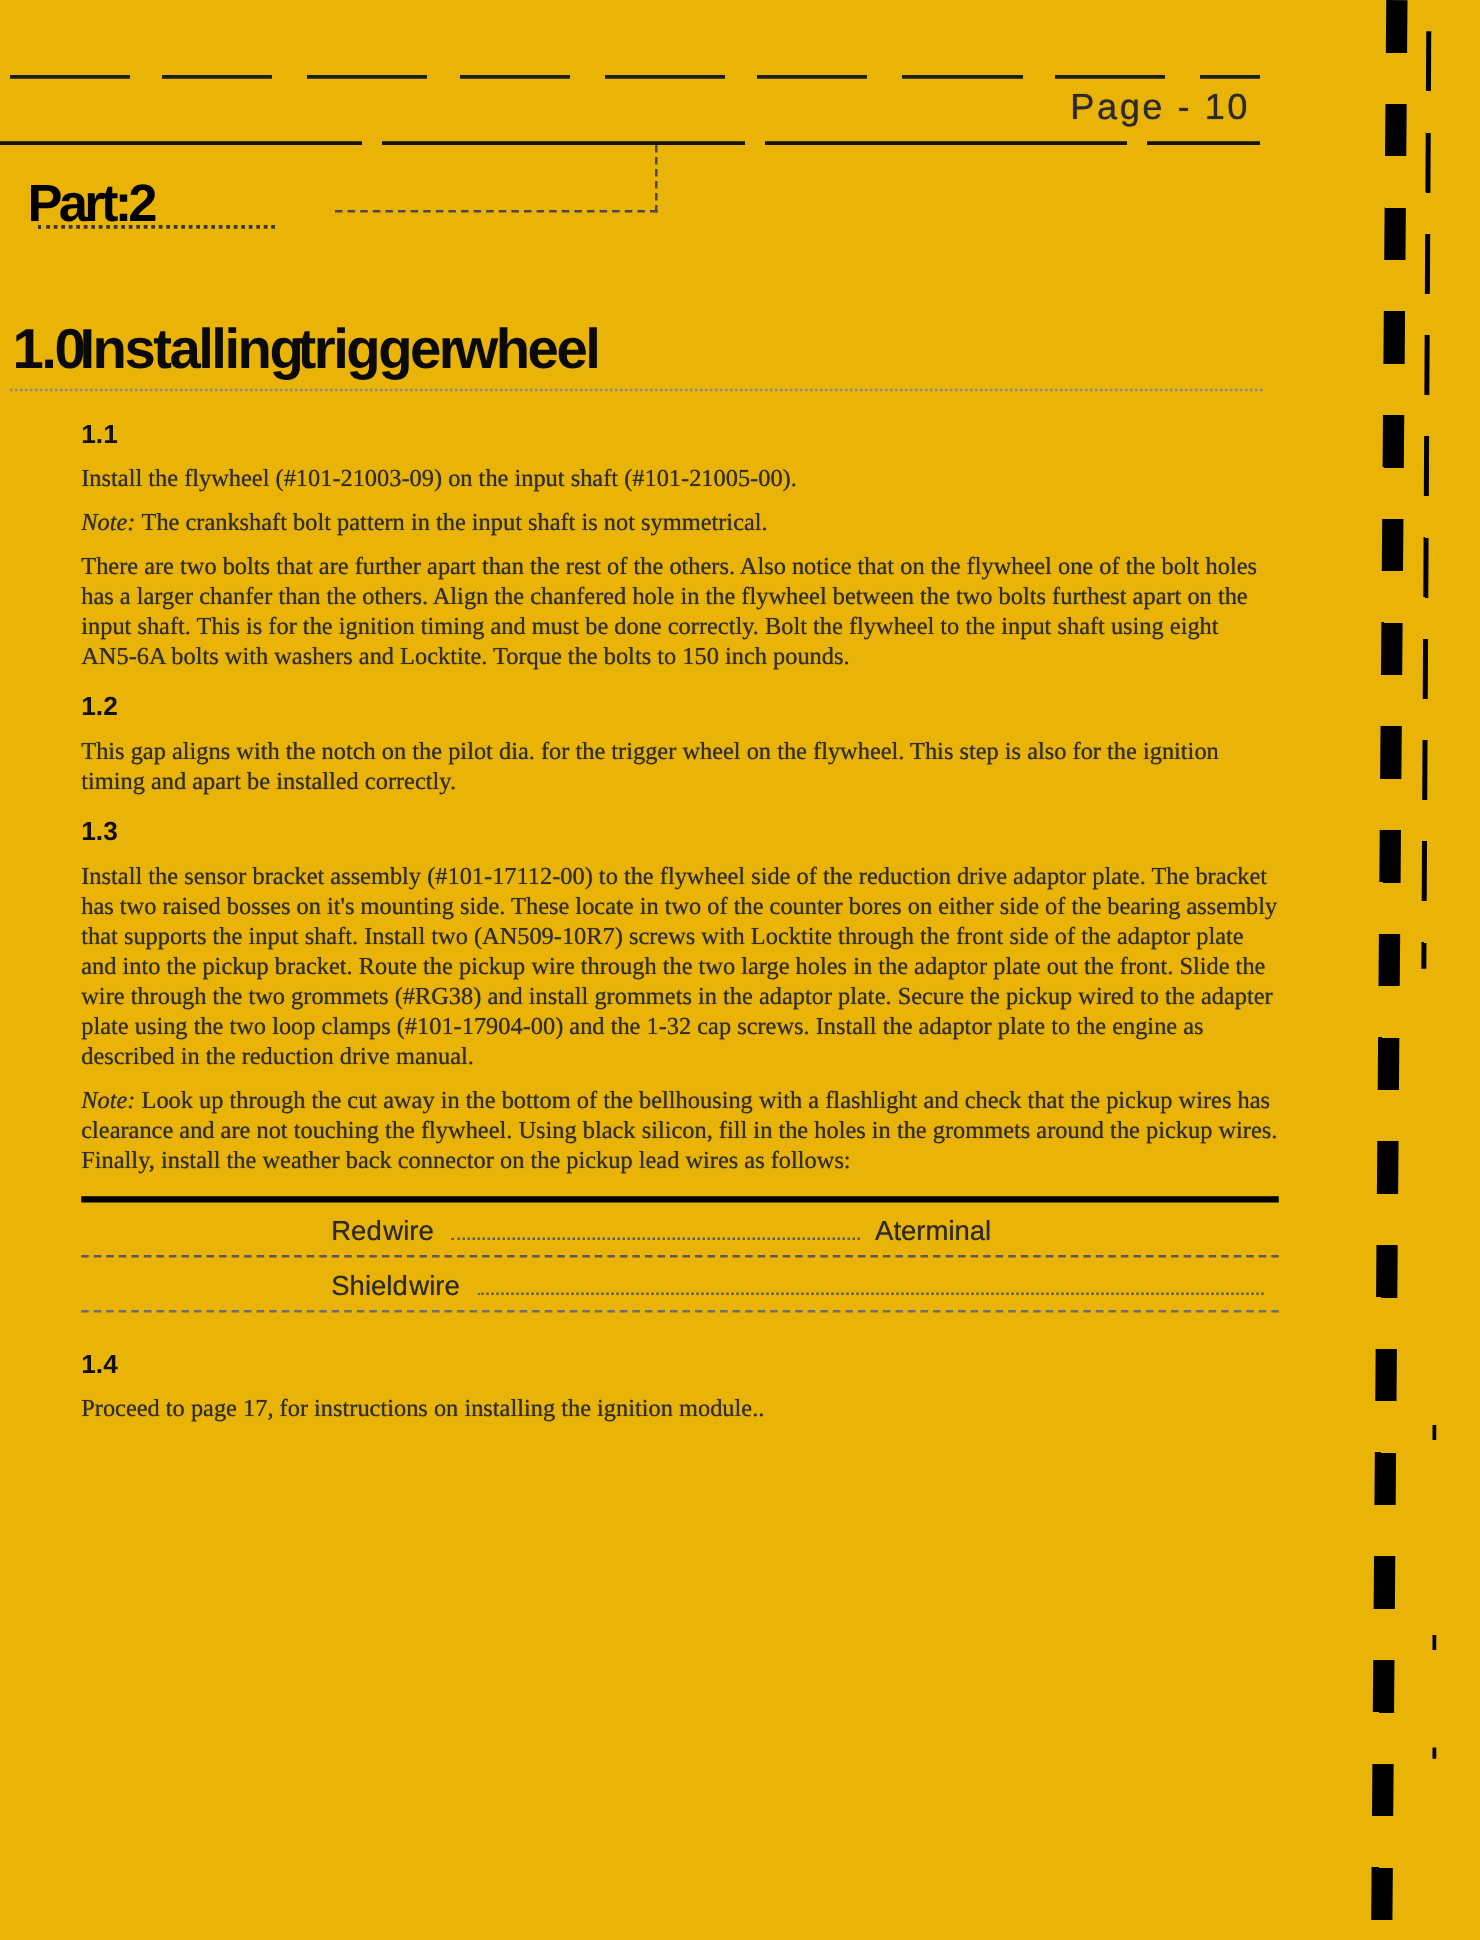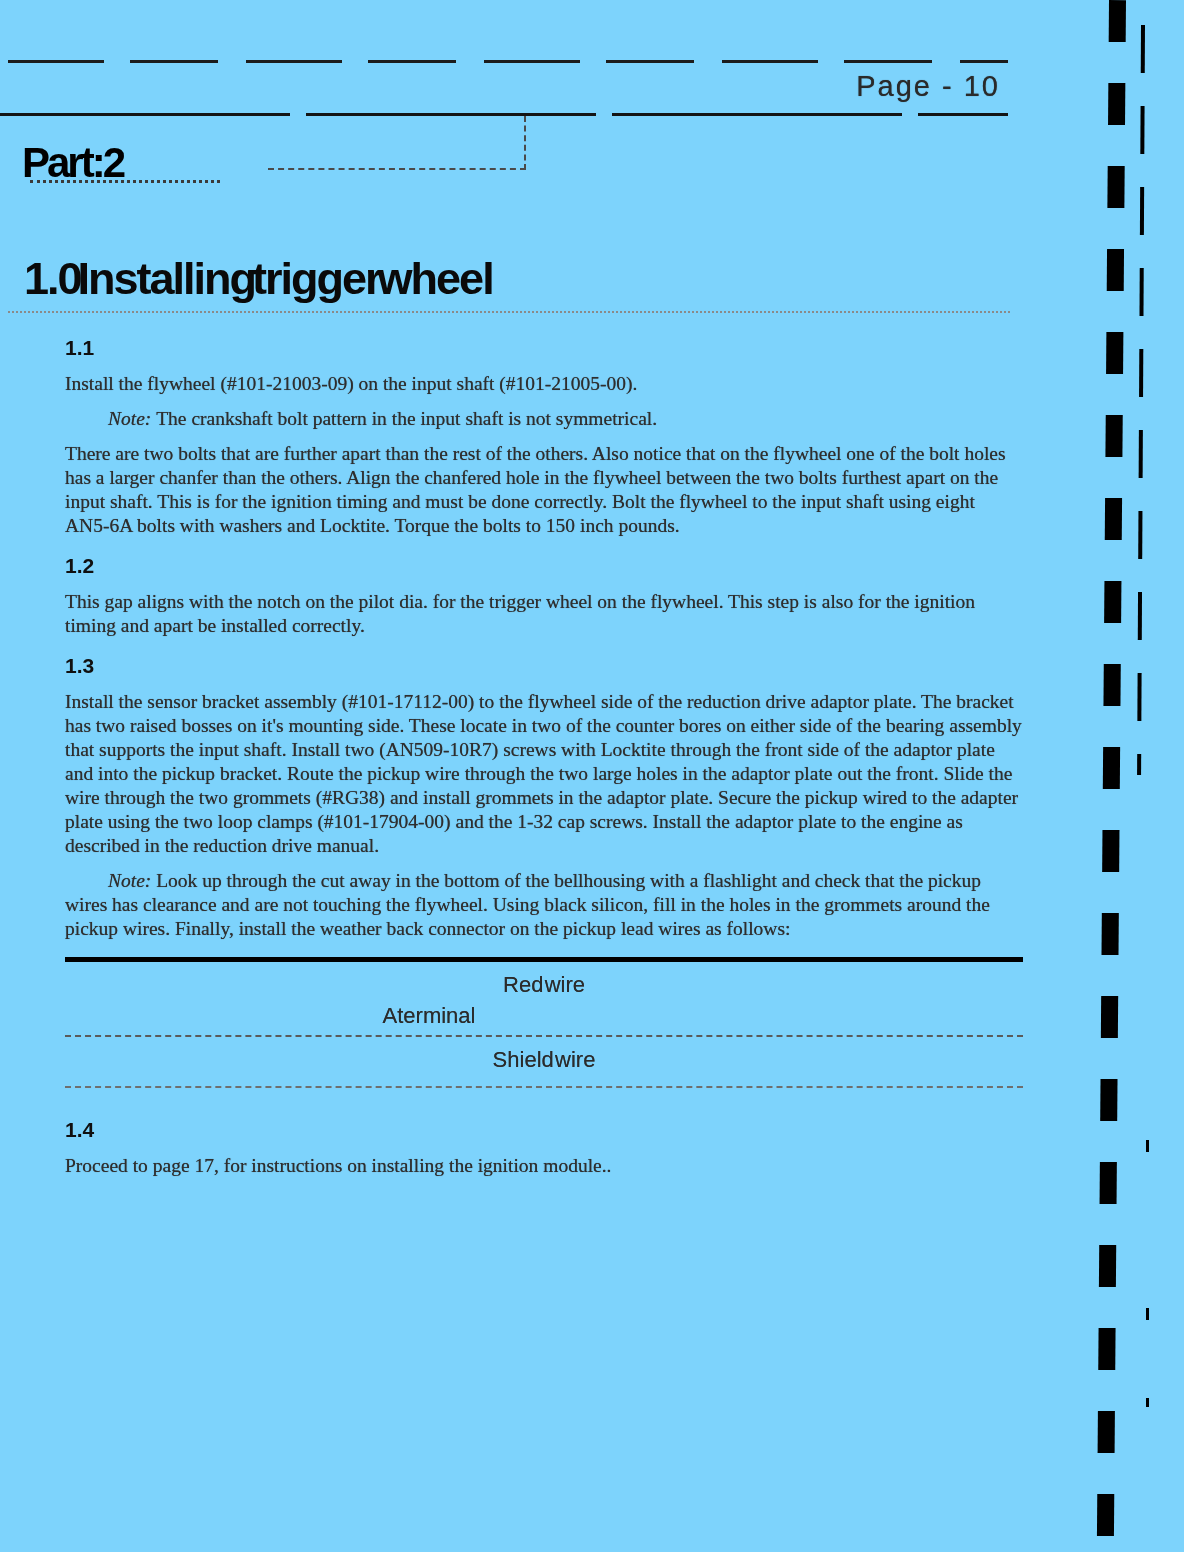--- a/index.html
+++ b/index.html
@@ -1,17 +1,17 @@
 <!DOCTYPE html>
 <html><head>
 <meta charset="utf-8">
 <style>
   html,body{margin:0;padding:0;background:#e8e8e8;}
   .page{
-    position:relative; width:1184px; height:1552px; background:#7dd3fc;
+    position:relative; width:1184px; height:1552px; background:#eab308;
     overflow:hidden; font-family:"Liberation Serif", serif;
   }
   
   .top-line{
     position:absolute; top:60px; left:8px; width:1000px; height:3px;
     background:repeating-linear-gradient(90deg,#1c1c1c 0 96px,transparent 96px 122px,#1c1c1c 122px 210px,transparent 210px 238px);
   }
   .header-line{
     position:absolute; top:113px; left:0; width:1008px; height:3px;
     background:repeating-linear-gradient(90deg,#141414 0 290px,transparent 290px 306px);
@@ -29,51 +29,50 @@
   .part-underline{
     position:absolute; top:180px; left:30px; width:190px; height:0;
     border-top:3px dotted #3a3a3a;
   }
   .dashed-box{
     position:absolute; left:268px; top:116px; width:256px; height:52px;
     border-right:2px dashed #4a4a4a; border-bottom:2px dashed #4a4a4a;
   }
   
   .doc-title{
-    position:absolute; top:256px; left:24px; margin:0; line-height:1;
+    position:absolute; top:256px; left:10px; margin:0; line-height:1;
     font-family:"Liberation Sans", sans-serif; font-weight:bold; font-size:45px;
     letter-spacing:-2px; word-spacing:-0.3em; color:#0a0a0a;
   }
   .title-underline{
     position:absolute; top:311px; left:8px; width:1002px; height:0;
     border-top:2px dotted #8a8a8a;
   }
   
   .content{
     position:absolute; top:336px; left:65px; width:958px;
     font-size:19.5px; line-height:24px; color:#2e2e2e;
     text-shadow:0 0 0.7px rgba(45,45,45,.8);
   }
   .content section{ margin:0 0 16px; }
   .sec-num{
     font-family:"Liberation Sans", sans-serif; font-weight:bold; font-size:21px;
     color:#101010; margin:0 0 12px; text-shadow:none; letter-spacing:0;
   }
   .content p{ margin:0 0 11px; }
-  .content p em{ font-style:italic;margin-left:43px; }
+  .content p em{ font-style:italic; }
   
   .wire-table{
     margin:12px 0 30px; border-top:5px solid #000;
     font-family:"Liberation Sans", sans-serif; font-size:22px; color:#2b2b2b;
     text-shadow:0 0 0.6px rgba(40,40,40,.7);
   }
   .wire-row{
-    display:flex; align-items:center; padding:11px 0 7px;
+    display:flex; align-items:flex-end; padding:11px 0 7px;
     border-bottom:2px dashed #5a5a5a;
-    flex-direction:column;
   }
   .wire-row:last-child{ border-bottom:2px dashed #6e6e6e; }
   .wire-spacer{ width:200px; flex:none; }
   .wire-name{ flex:none; word-spacing:-0.22em; }
   .wire-leader{ flex:1; border-bottom:2px dotted #5f5f5f; margin:0 12px 5px 14px; }
   .wire-terminal{ width:323px; flex:none; word-spacing:-0.22em; }
   
   .bind-thick{
     position:absolute; top:0; left:1109px; width:17px; height:1600px;
     background:repeating-linear-gradient(180deg,#000 0 42px,transparent 42px 83px);

